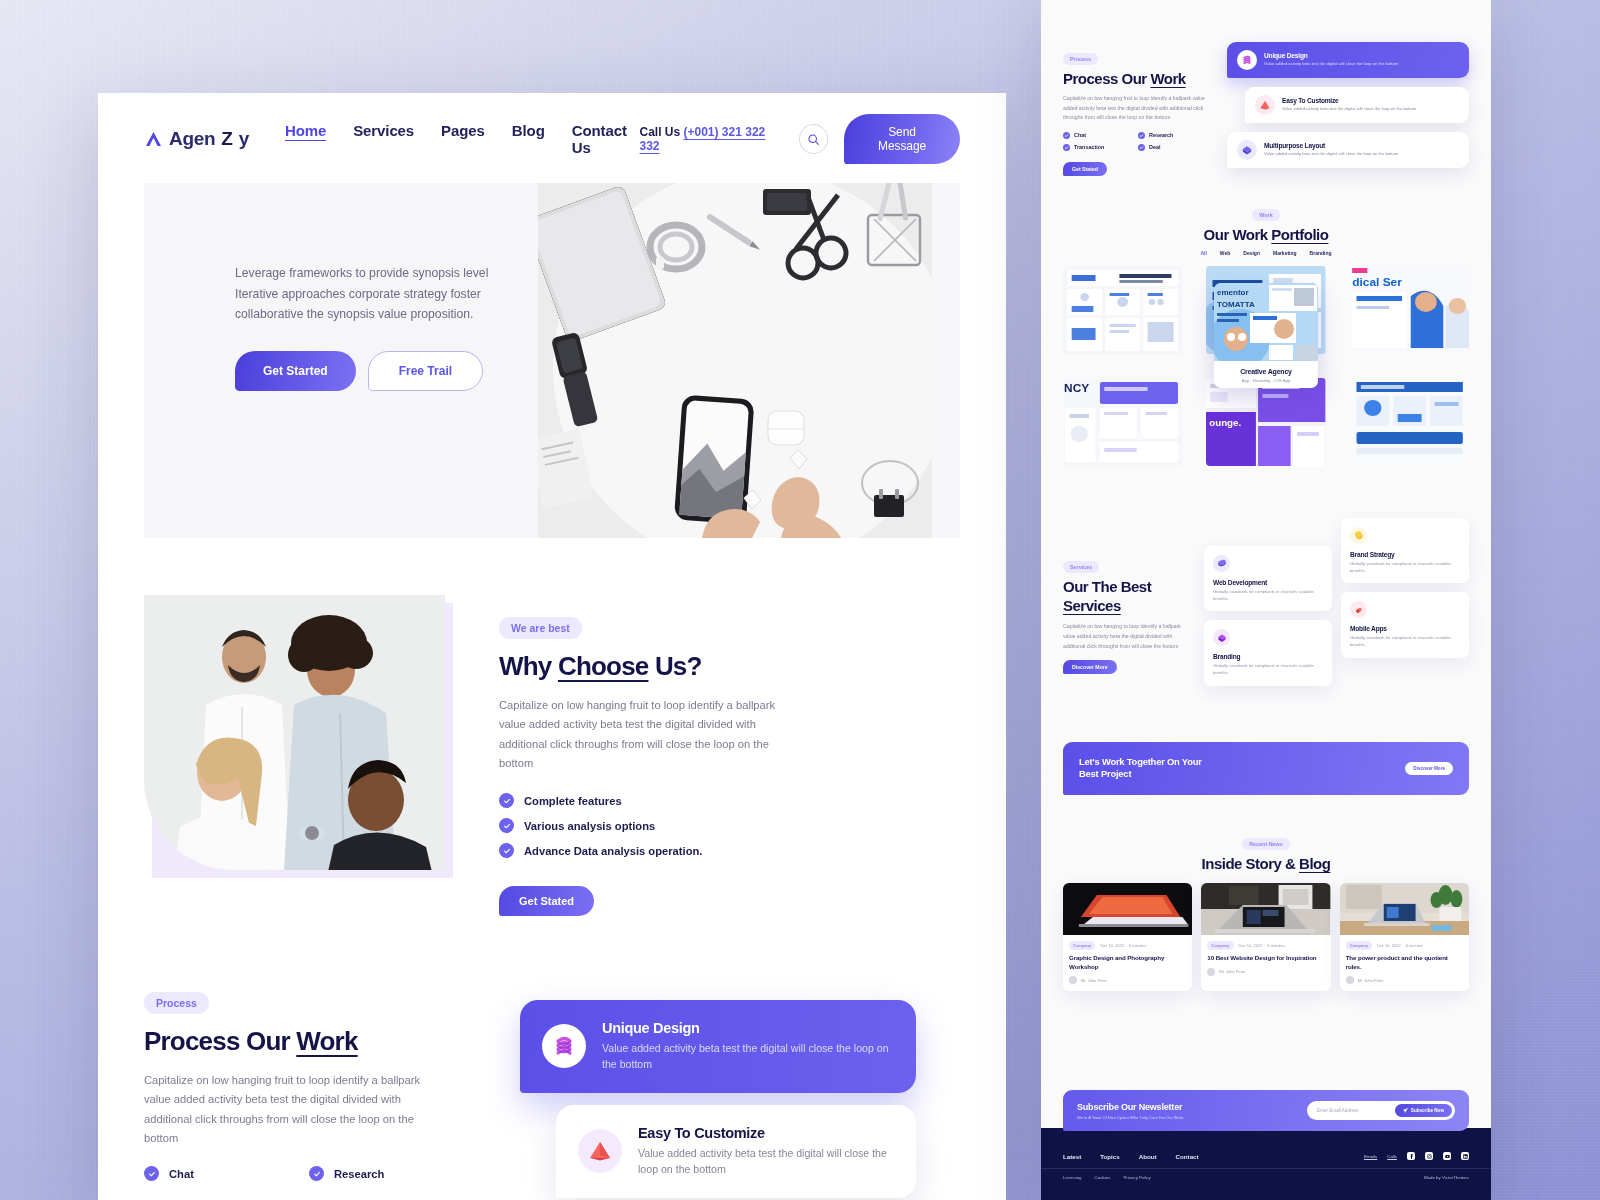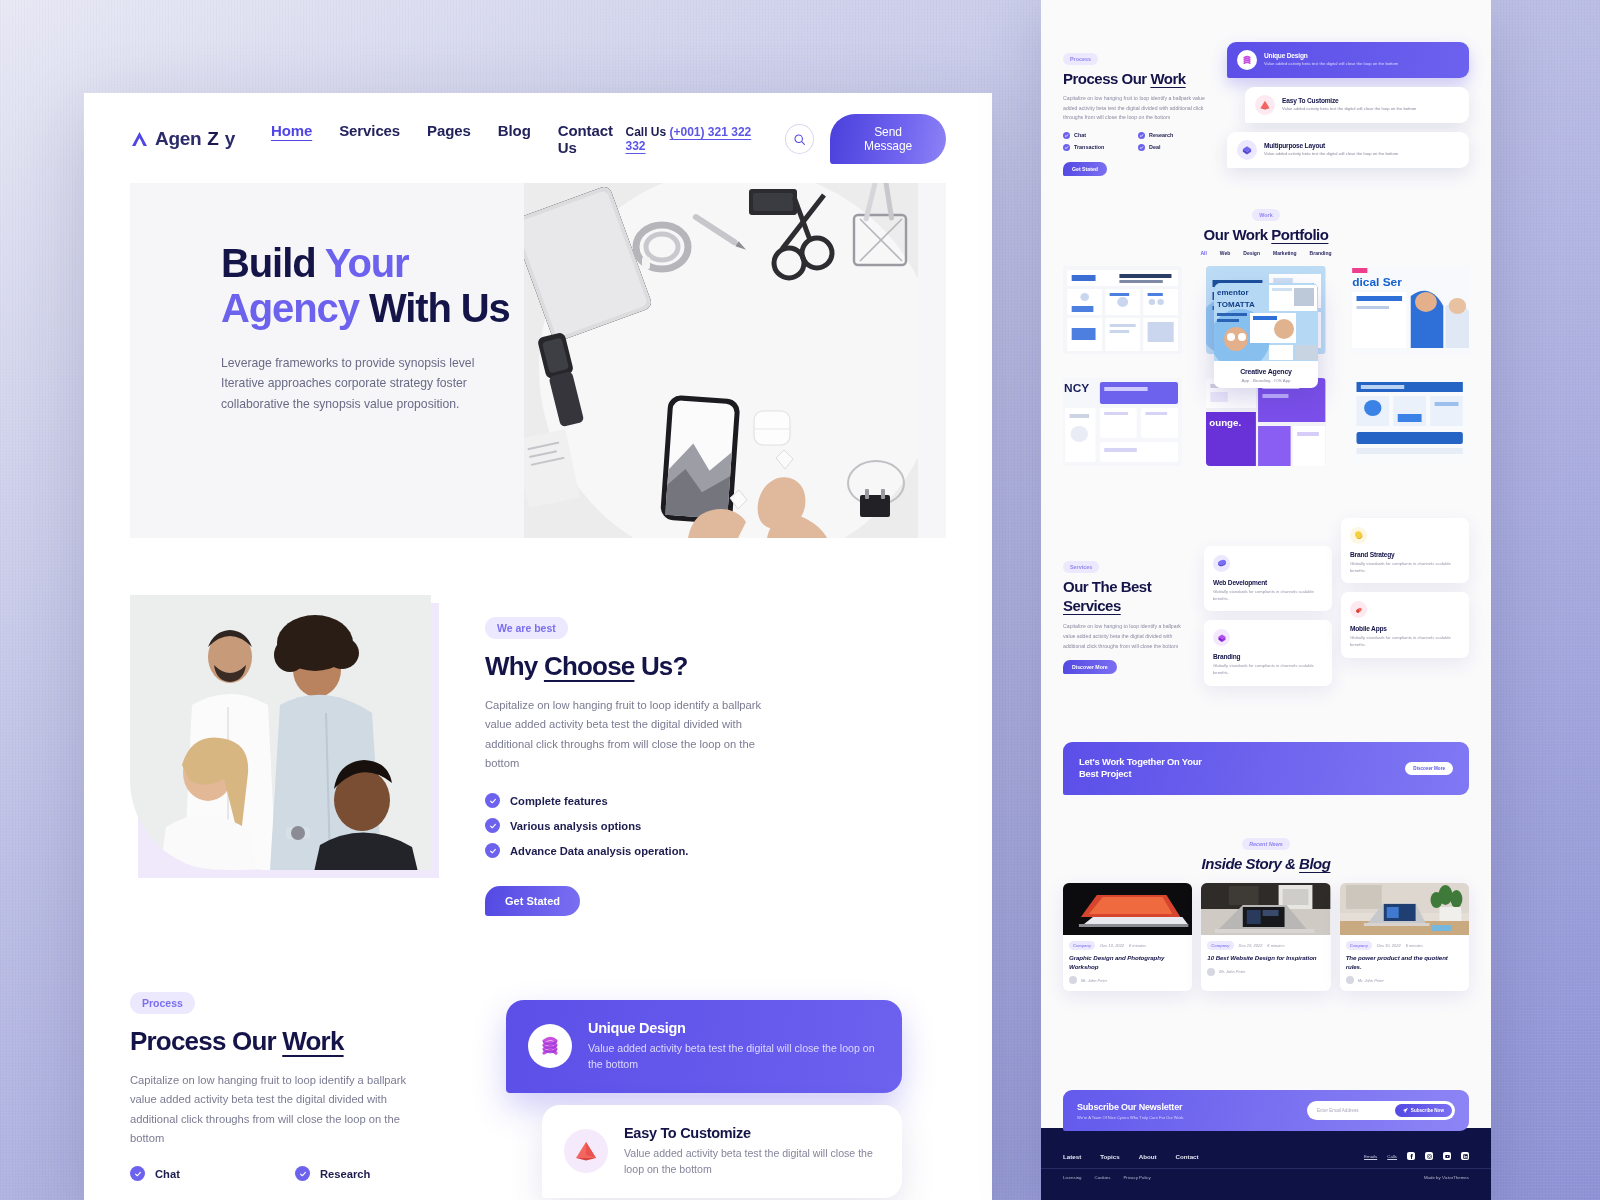--- a/index.html
+++ b/index.html
@@ -12,21 +12,21 @@
   .noise {
     position: absolute; inset: 0;
     background-image:
       repeating-linear-gradient(0deg, rgba(255,255,255,.035) 0 1px, transparent 1px 3px),
       repeating-linear-gradient(90deg, rgba(0,0,0,.02) 0 1px, transparent 1px 3px);
     pointer-events: none; z-index: 0;
   }
 
   
   .artboard-left {
-    position: absolute; left: 84px; top: 93px;
+    position: absolute; left: 98px; top: 93px;
     width: 908px; height: 1107px;
     background: #ffffff;
     box-shadow: 0 24px 70px rgba(40,40,90,.18);
     overflow: hidden; z-index: 2;
   }
 
   
   .hdr { display:flex; align-items:center; padding: 20px 46px 0 46px; height: 72px; }
   .logo { display:flex; align-items:center; gap:6px; font-size:19px; font-weight:800; color:#2b2b6b; letter-spacing:-.3px; }
   .logo .mark { width:19px; height:19px; position:relative; }
@@ -213,22 +213,25 @@
             <circle cx="7" cy="7" r="4.6" fill="none" stroke="#4f46e5" stroke-width="1.3"></circle>
             <line x1="10.4" y1="10.4" x2="14" y2="14" stroke="#4f46e5" stroke-width="1.3" stroke-linecap="round"></line>
           </svg>
       </div>
       <button class="sendmsg">Send Message</button>
     </div>
   </div>
 
   <div class="hero">
     <div class="hero-left">
-      <h1><span>Build </span><span class="v">Your</span><br><span class="v">Agency</span><span> With Us</span></h1>
       <p>Leverage frameworks to provide synopsis level Iterative approaches corporate strategy foster collaborative the synopsis value proposition.</p>
+      <div class="hero-btns">
+        <button class="btn-fill">Get Started</button>
+        <button class="btn-out">Free Trail</button>
+      </div>
     </div>
     <div class="hero-photo">
       <svg class="ph" viewBox="0 0 394 355" preserveAspectRatio="xMidYMid slice">
         <rect width="394" height="355" fill="#ececed"></rect>
         <circle cx="215" cy="185" r="200" fill="#f7f7f8"></circle>
 
         <g transform="rotate(-20 60 80)">
             <rect x="5" y="15" width="105" height="130" rx="8" fill="#d9dадc"></rect>
             <rect x="5" y="15" width="105" height="130" rx="8" fill="#dcdcde"></rect>
             <rect x="9" y="19" width="97" height="122" rx="6" fill="#e8e8ea"></rect>
@@ -736,21 +739,21 @@
         </div>
       </div>
     </div>
   </div>
 
   <div class="cta" style="margin-top:56px;">
     <h3><span>Let's Work Together On Your</span><br><span>Best Project</span></h3>
     <span class="cbtn">Discover More</span>
   </div>
 
-  <div class="r-sec" style="padding-top:42px; text-align:center;font-style:italic;">
+  <div class="r-sec" style="padding-top:42px; text-align:center;">
     <span class="r-pill">Recent News</span>
     <div class="r-h2"><span>Inside Story &amp; </span><u>Blog</u></div>
     <div style="display:grid;grid-template-columns:repeat(3,1fr);gap:9px;margin-top:11px;text-align:left;">
 
       <div class="blog-card">
         <div class="img">
           <svg viewBox="0 0 130 52" preserveAspectRatio="none" width="100%" height="100%">
               <rect width="130" height="52" fill="#0c0c0f"></rect>
               <polygon points="34,12 104,12 118,34 18,34" fill="#d8452f"></polygon>
               <polygon points="30,34 120,34 126,42 20,42" fill="#e8e8ee"></polygon>

